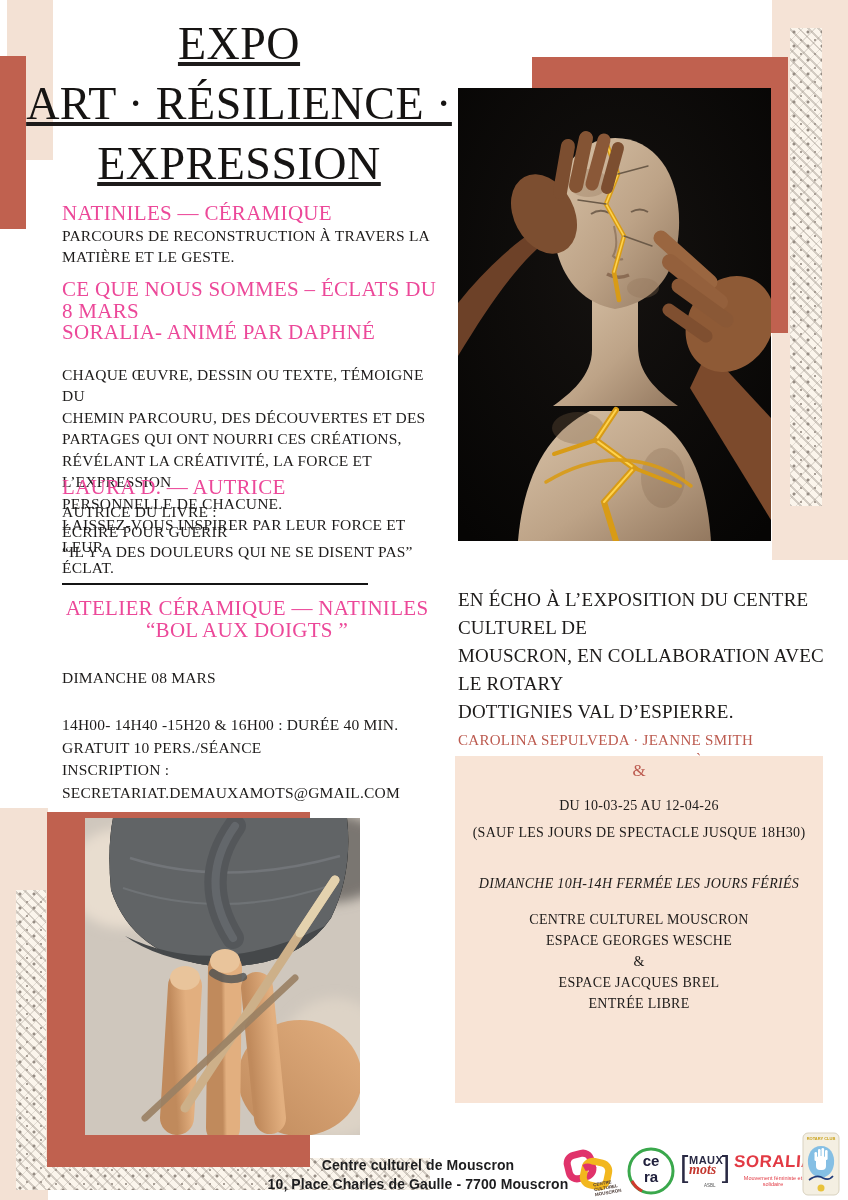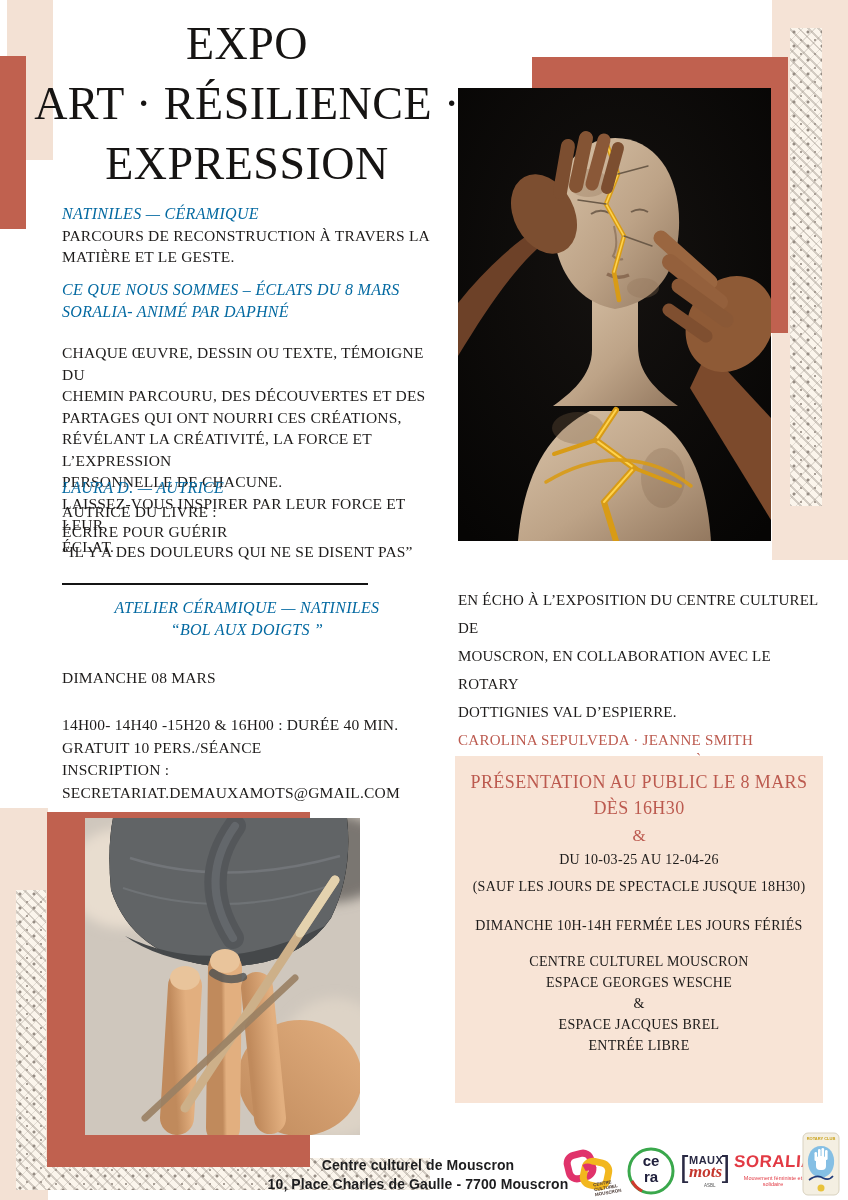--- a/index.html
+++ b/index.html
@@ -3,24 +3,24 @@
 <meta charset="utf-8">
 <style>
   html,body{margin:0;padding:0;background:#ffffff;}
   .poster{position:relative;width:848px;height:1200px;background:#fff;overflow:hidden;
           font-family:"Liberation Serif","DejaVu Serif",serif;color:#1d1b1a;}
   .abs{position:absolute;}
   .pre{white-space:pre-line;}
   
   .title-line{width:430px;text-align:center;font-size:46px;line-height:60px;color:#161413;
               letter-spacing:.5px;font-weight:500;}
-  .h-terra{color:#0369a1;font-size:16px;line-height:21.5px;letter-spacing:.3px;font-weight:500;font-style:italic;}
+  .h-terra{color:#ec4899;font-size:21px;line-height:21.5px;letter-spacing:.3px;font-weight:500;}
   .body-ink{color:#1d1b1a;font-size:15.5px;line-height:21.5px;letter-spacing:.2px;}
   .small-lh{line-height:20px;}
-  .echo{font-size:15px;line-height:28px;letter-spacing:.2px;color:#1d1b1a;}
+  .echo{font-size:19px;line-height:28px;letter-spacing:.2px;color:#1d1b1a;}
   .artists{color:#bc5a4f;font-size:15px;line-height:20.5px;letter-spacing:.3px;}
   
   .beige{background:#f3e1d4;}
   .terra{background:#c0614f;}
   .pinkbox{background:#f8e4d6;}
   .zen{background-color:#fbf5ec;
        background-image:
          radial-gradient(circle at 4px 4px,  #968d84 1.4px, transparent 1.7px),
          radial-gradient(circle at 11px 12px,#a89f96 1.1px, transparent 1.4px),
          repeating-linear-gradient(45deg, rgba(120,110,100,.30) 0 2px, transparent 2px 7px),
@@ -44,21 +44,21 @@
 
 <div class="poster">
 
   <div class="abs beige" style="left:7px;top:0;width:46px;height:160px;"></div>
   <div class="abs terra" style="left:0;top:56px;width:26px;height:173px;"></div>
 
   <div class="abs beige" style="left:772px;top:0;width:76px;height:560px;background:#f5e3d6;"></div>
   <div class="abs zen" style="left:790px;top:28px;width:32px;height:478px;"></div>
   <div class="abs terra" style="left:532px;top:57px;width:256px;height:276px;"></div>
 
-  <header class="abs" style="left:32px;top:14px;">
+  <header class="abs" style="left:24px;top:14px;text-decoration:underline;">
     <div class="title-line">EXPO</div>
     <div class="title-line">ART · RÉSILIENCE ·</div>
     <div class="title-line">EXPRESSION</div>
   </header>
 
   <figure class="abs" style="left:458px;top:88px;width:313px;height:453px;margin:0;">
     <svg width="313" height="453" viewBox="0 0 313 453">
       <defs>
         <radialGradient id="nightbg" cx="50%" cy="40%" r="75%">
           <stop offset="0%" stop-color="#151210"></stop>
@@ -157,26 +157,24 @@
 
   <section class="abs" style="left:458px;top:586px;width:370px;">
     <div class="echo pre">EN ÉCHO À L’EXPOSITION DU CENTRE CULTUREL DE
 MOUSCRON, EN COLLABORATION AVEC LE ROTARY
 DOTTIGNIES VAL D’ESPIERRE.</div>
     <div class="artists pre" style="margin-top:4px;">CAROLINA SEPULVEDA · JEANNE SMITH
 JULIETTE VANWATERLOO · MYLÈNE CAVE.</div>
   </section>
 
   <section class="abs pinkbox sched" style="left:455px;top:756px;">
-    <div class="head pre">PRÉSENTATION AU PUBLIC LE 8 MARS
-DÈS 16H30</div>
     <div class="amp">&amp;</div>
-    <div class="row" style="margin-top:7px;">DU 10-03-25 AU 12-04-26</div>
+    <div class="row" style="margin-top:18px;">DU 10-03-25 AU 12-04-26</div>
     <div class="row" style="margin-top:11px;">(SAUF LES JOURS DE SPECTACLE JUSQUE 18H30)</div>
-    <div class="row" style="margin-top:23px;">DIMANCHE 10H-14H FERMÉE LES JOURS FÉRIÉS</div>
+    <div class="row" style="margin-top:35px;font-style:italic;">DIMANCHE 10H-14H FERMÉE LES JOURS FÉRIÉS</div>
     <div class="venue pre" style="margin-top:17px;">CENTRE CULTUREL MOUSCRON
 ESPACE GEORGES WESCHE
 &amp;
 ESPACE JACQUES BREL
 ENTRÉE LIBRE</div>
   </section>
 
   <div class="abs beige" style="left:0;top:808px;width:48px;height:392px;"></div>
   <div class="abs zen" style="left:16px;top:890px;width:30px;height:300px;"></div>
   <div class="abs zen" style="left:45px;top:1158px;width:385px;height:32px;"></div>
@@ -255,21 +253,21 @@
       <div style="position:absolute;left:0;top:7px;width:50px;text-align:center;font-family:'Liberation Sans',sans-serif;font-weight:bold;font-size:15px;line-height:16px;color:#20203c;">
         <div>ce</div>
         <div>ra</div>
       </div>
     </div>
 
     <div class="logo" style="left:680px;top:1145px;width:50px;height:52px;font-family:'Liberation Sans',sans-serif;">
       <div style="position:absolute;left:0;top:2px;font-size:30px;line-height:40px;font-weight:normal;color:#2a2a44;">[</div>
       <div style="position:absolute;right:0;top:2px;font-size:30px;line-height:40px;color:#2a2a44;">]</div>
       <div style="position:absolute;left:9px;top:9px;font-size:11px;font-weight:bold;letter-spacing:.5px;color:#2a2a44;">MAUX</div>
-      <div style="position:absolute;left:9px;top:17px;font-family:'Liberation Serif',serif;font-style:italic;font-weight:bold;font-size:17px;color:#c4372e;">mots</div>
+      <div style="position:absolute;left:9px;top:17px;font-family:'Liberation Serif',serif;font-style:italic;font-weight:bold;font-size:14px;color:#c4372e;">mots</div>
       <div style="position:absolute;left:24px;top:38px;font-size:4.5px;color:#555;">ASBL</div>
     </div>
 
     <div class="logo" style="left:734px;top:1150px;width:78px;height:44px;text-align:center;font-family:'Liberation Sans',sans-serif;">
       <div style="font-weight:bold;font-size:17px;line-height:24px;color:#e23a44;letter-spacing:.5px;transform:skewX(-4deg);">SORALIA</div>
       <div style="font-size:5.5px;color:#e23a44;margin-top:1px;">Mouvement féministe et solidaire</div>
     </div>
 
     <div class="logo" style="left:802px;top:1132px;width:38px;height:64px;">
       <svg width="38" height="64" viewBox="0 0 38 64" style="position:absolute;left:0;top:0;">

